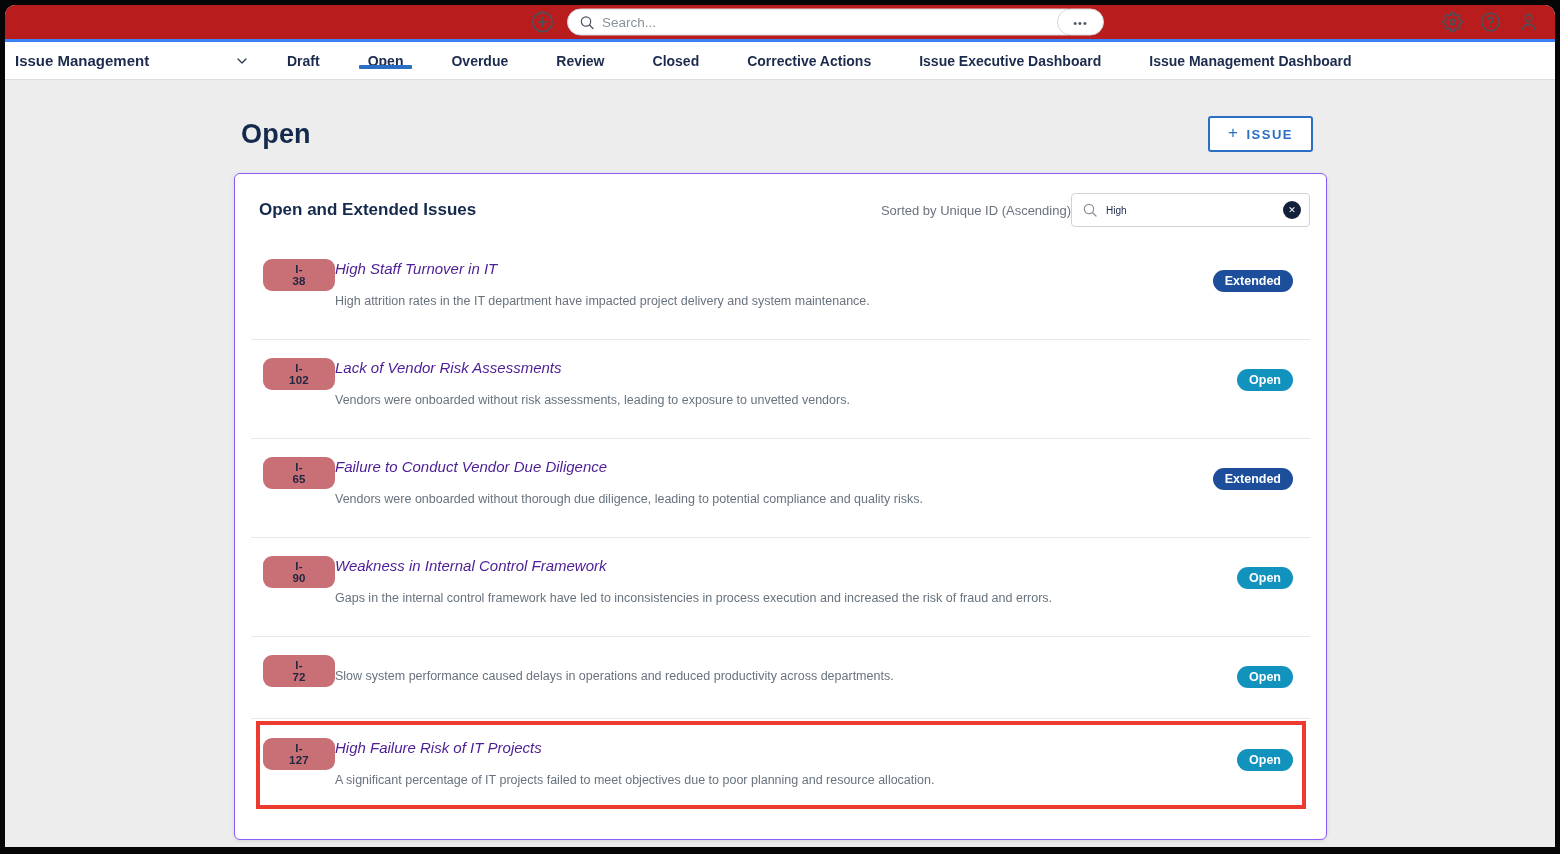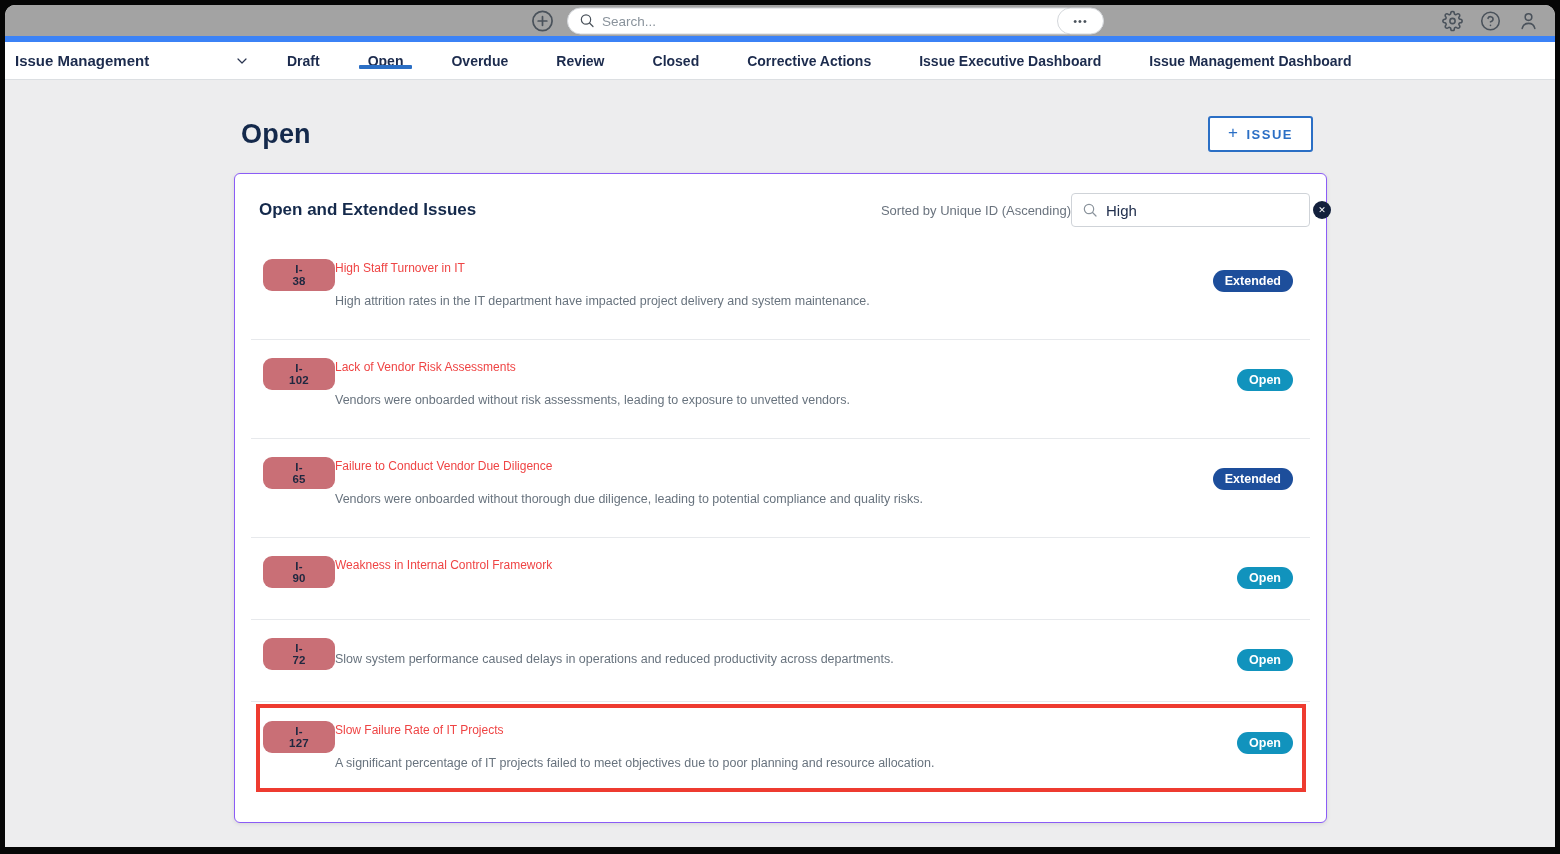--- a/index.html
+++ b/index.html
@@ -15,22 +15,22 @@
     width: 1550px; height: 842px;
     background: #ededee;
     border-radius: 10px 10px 0 0;
     overflow: hidden;
   }
 
   
   .topbar {
     position: relative;
     height: 37px;
-    background: #a3a3a3;
-    border-bottom: 6px solid #3b82f6;
+    background: #b91c1c;
+    border-bottom: 3px solid #3b82f6;
   }
   .topbar-center {
     position: absolute;
     left: 526px; top: 50%;
     transform: translateY(-50%);
     display: flex; align-items: center; gap: 13px;
   }
   .icon-btn {
     display: inline-flex; align-items: center; justify-content: center;
     background: none; border: none; cursor: pointer; padding: 0;
@@ -168,21 +168,21 @@
     border: 1px solid #cfd3d8;
     border-radius: 4px;
     background: #fff;
     display: flex; align-items: center;
     padding: 0 8px 0 10px;
     gap: 8px;
   }
   .filter-box input {
     border: none; outline: none; flex: 1;
     font-family: "Liberation Sans", sans-serif;
-    font-size: 15px; color: #22304e;
+    font-size: 10px; color: #22304e;
     background: transparent;
   }
   .clear-btn {
     width: 18px; height: 18px; flex: none;
     border: none; border-radius: 50%;
     background: #13203c;
     color: #fff; font-size: 9px; line-height: 18px;
     text-align: center; cursor: pointer; padding: 0;
     font-family: "Liberation Sans", sans-serif;
   }
@@ -199,22 +199,23 @@
     background: #c96f76;
     color: #202840;
     font-size: 11.5px; font-weight: bold;
     padding: 4px 26px;
     border-radius: 9px;
     letter-spacing: 0.2px;
     text-align: center;
   }
   .issue-main { flex: 1; min-width: 0; padding-right: 16px; }
   .issue-title {
-    font-size: 12px; color: #ef4444;
+    font-size: 15px; color: #4c1d95;
     line-height: 21px;
+    font-style: italic;
   }
   .issue-desc {
     margin-top: 14px;
     font-size: 12.5px; color: #68737e;
     line-height: 16px;
   }
   .status-pill {
     flex: none;
     margin-top: 12px;
     color: #fff;
@@ -366,38 +367,39 @@
           <span class="issue-desc" style="display:block">Vendors were onboarded without thorough due diligence, leading to potential compliance and quality risks.</span>
         </span>
         <span class="status-pill st-extended">Extended</span>
       </div>
       <div class="row-divider"></div>
 
       <div class="issue-row">
         <span class="id-col"><span class="id-badge">I-90</span></span>
         <span class="issue-main">
           <span class="issue-title" style="display:block">Weakness in Internal Control Framework</span>
+          <span class="issue-desc" style="display:block">Gaps in the internal control framework have led to inconsistencies in process execution and increased the risk of fraud and errors.</span>
         </span>
         <span class="status-pill st-open">Open</span>
       </div>
       <div class="row-divider"></div>
 
       <div class="issue-row">
         <span class="id-col"><span class="id-badge">I-72</span></span>
         <span class="issue-main">
           <span class="issue-desc" style="display:block">Slow system performance caused delays in operations and reduced productivity across departments.</span>
         </span>
         <span class="status-pill st-open">Open</span>
       </div>
       <div class="row-divider"></div>
 
       <div class="issue-row highlighted">
         <span class="id-col"><span class="id-badge">I-127</span></span>
         <span class="issue-main">
-          <span class="issue-title" style="display:block">Slow Failure Rate of IT Projects</span>
+          <span class="issue-title" style="display:block">High Failure Risk of IT Projects</span>
           <span class="issue-desc" style="display:block">A significant percentage of IT projects failed to meet objectives due to poor planning and resource allocation.</span>
         </span>
         <span class="status-pill st-open">Open</span>
       </div>
 
     </div>
   </div>
 </div>
 
 </body></html>

